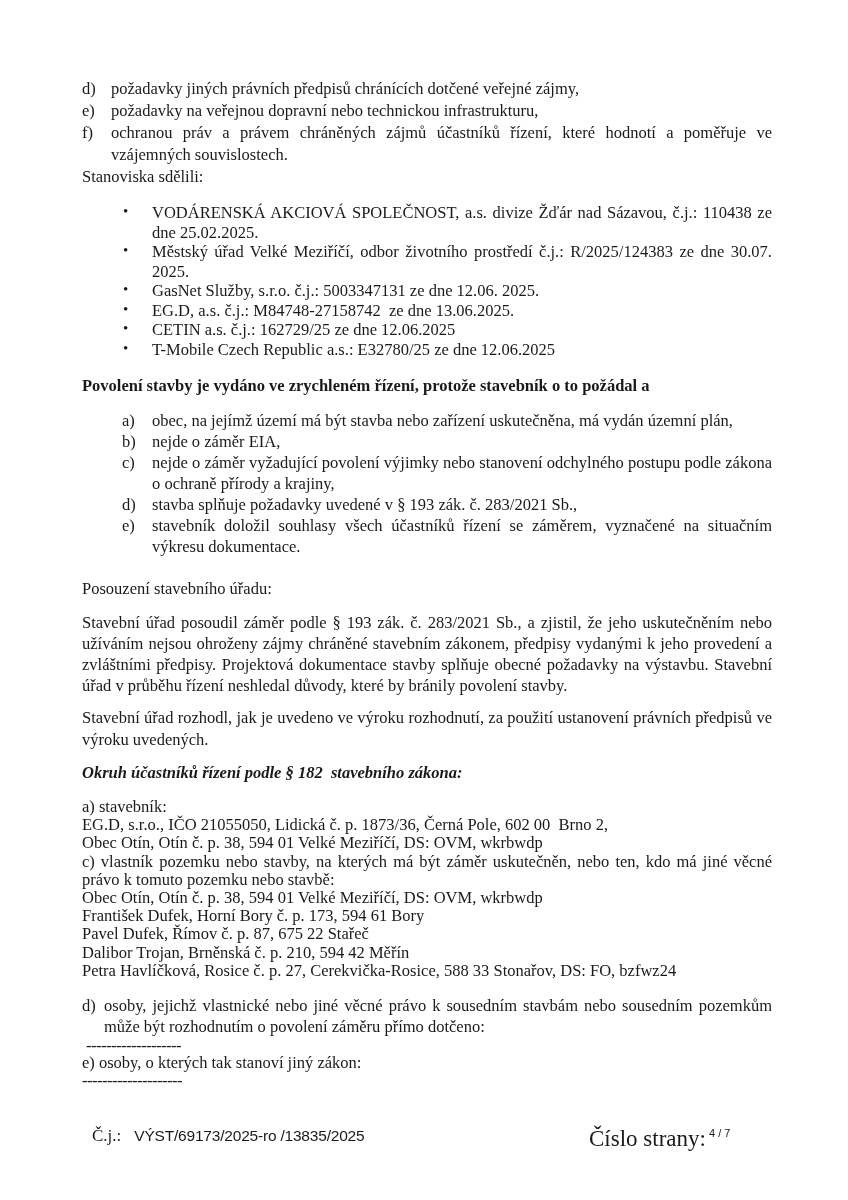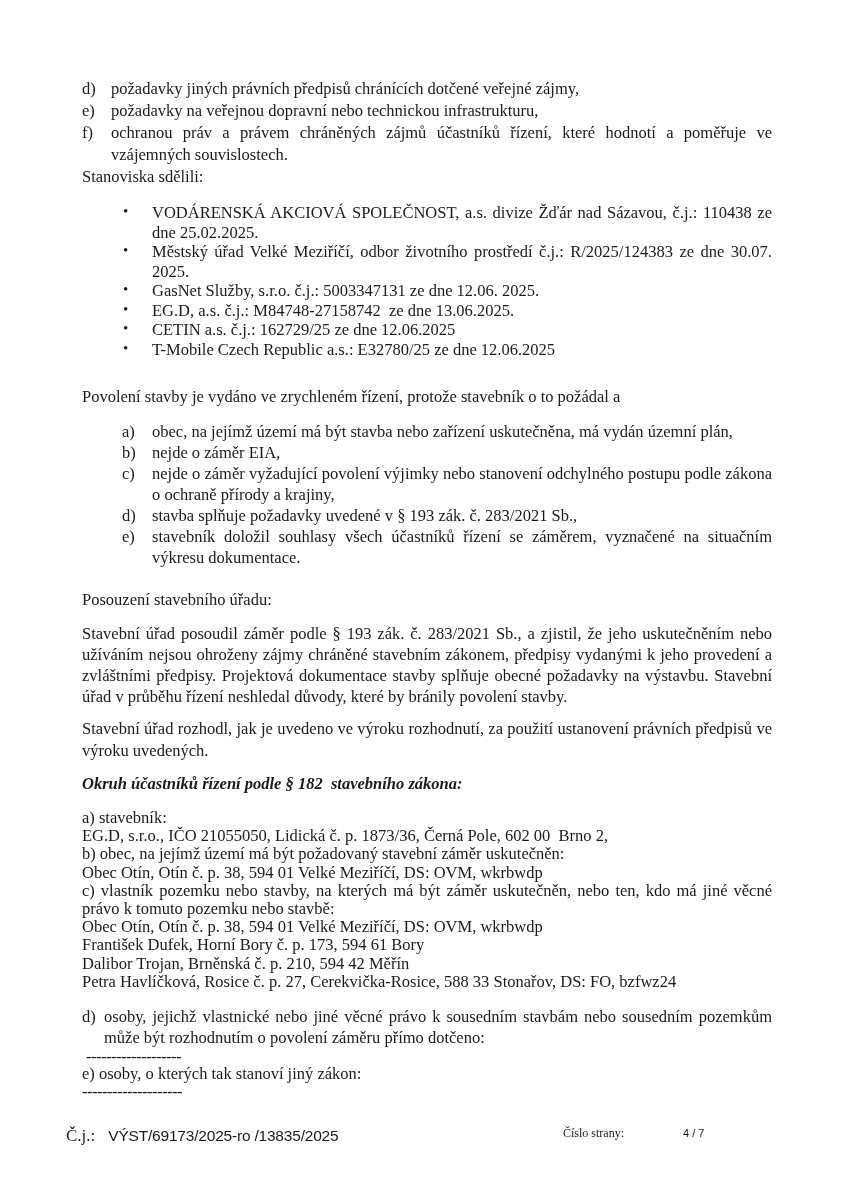--- a/index.html
+++ b/index.html
@@ -26,21 +26,21 @@
   .intro-item .marker { position: absolute; left: 0; top: 0; }
 
   .plain-line { line-height: 22px; }
   .stanoviska-heading { }
 
   
   .bullet-list { margin-top: 15px; }
   .b-item { position: relative; padding-left: 70px; line-height: 19.5px; text-align: justify; }
   .b-item .bullet { position: absolute; left: 41px; top: -1px; font-size: 15px; }
 
-  .povoleni { margin-top: 27px; line-height: 22px; }
+  .povoleni { margin-top: 16px; line-height: 22px; font-weight: bold; }
 
   
   .ae-list { margin-top: 13px; }
   .ae-item { position: relative; padding-left: 70px; line-height: 21px; text-align: justify; }
   .ae-item .marker { position: absolute; left: 40px; top: 0; }
 
   .posouzeni-heading { margin-top: 21px; font-family: Liberation Serif, serif; }
   .par-justify { margin-top: 12px; line-height: 21px; text-align: justify; }
   .rozhodl { margin-top: 11px; line-height: 21.5px; text-align: justify; }
   .okruh-heading { margin-top: 12px; line-height: 22px; font-weight: 700; font-style: italic; }
@@ -49,29 +49,29 @@
   .participants .p-line { text-align: justify; }
 
   .bottom-block { margin-top: 16px; }
   .osoby-d { position: relative; padding-left: 22px; line-height: 20.5px; text-align: justify; }
   .osoby-d .marker { position: absolute; left: 0; top: 0; }
   .dash-line { line-height: 17px; letter-spacing: -0.5px; }
   .dash-1 { padding-left: 4px; }
   .osoby-e { line-height: 18px; }
 
   
-  .footer { position: absolute; left: 66px; top: 1126px; width: 690px; height: 24px; }
+  .footer { position: absolute; left: 92px; top: 1126px; width: 690px; height: 24px; }
   .footer .cj-label { font-size: 17px; }
   .footer .cj-value {
     font-family: "Liberation Sans", sans-serif;
     font-size: 15.5px;
     margin-left: 13px;
     letter-spacing: -0.2px;
   }
-  .footer .right-label { position: absolute; left: 497px; top: 0; font-size: 12px; }
+  .footer .right-label { position: absolute; left: 497px; top: 0; font-size: 23px; }
   .footer .right-value {
     position: absolute; left: 617px; top: 1px;
     font-family: "Liberation Sans", sans-serif;
     font-size: 11px;
   }
 </style>
 </head>
 <body>
 
 <div class="page">
@@ -148,25 +148,25 @@
 
     <div class="plain-line posouzeni-heading">Posouzení stavebního úřadu:</div>
     <div class="par-justify t">Stavební úřad posoudil záměr podle § 193 zák. č. 283/2021 Sb., a zjistil, že jeho uskutečněním nebo užíváním nejsou ohroženy zájmy chráněné stavebním zákonem, předpisy vydanými k jeho provedení a zvláštními předpisy. Projektová dokumentace stavby splňuje obecné požadavky na výstavbu. Stavební úřad v průběhu řízení neshledal důvody, které by bránily povolení stavby.</div>
     <div class="rozhodl t">Stavební úřad rozhodl, jak je uvedeno ve výroku rozhodnutí, za použití ustanovení právních předpisů ve výroku uvedených.</div>
 
     <div class="okruh-heading t">Okruh účastníků řízení podle § 182  stavebního zákona:</div>
 
     <div class="participants">
       <div class="p-line t">a) stavebník:</div>
       <div class="p-line t">EG.D, s.r.o., IČO 21055050, Lidická č. p. 1873/36, Černá Pole, 602 00  Brno 2,</div>
-      <div class="p-line t">b) obec, na jejímž území má být požadovaný stavební záměr uskutečněn:</div>
       <div class="p-line t">Obec Otín, Otín č. p. 38, 594 01 Velké Meziříčí, DS: OVM, wkrbwdp</div>
       <div class="p-line t">c) vlastník pozemku nebo stavby, na kterých má být záměr uskutečněn, nebo ten, kdo má jiné věcné právo k tomuto pozemku nebo stavbě:</div>
       <div class="p-line t">Obec Otín, Otín č. p. 38, 594 01 Velké Meziříčí, DS: OVM, wkrbwdp</div>
       <div class="p-line t">František Dufek, Horní Bory č. p. 173, 594 61 Bory</div>
+      <div class="p-line t">Pavel Dufek, Římov č. p. 87, 675 22 Stařeč</div>
       <div class="p-line t">Dalibor Trojan, Brněnská č. p. 210, 594 42 Měřín</div>
       <div class="p-line t">Petra Havlíčková, Rosice č. p. 27, Cerekvička-Rosice, 588 33 Stonařov, DS: FO, bzfwz24</div>
     </div>
 
     <div class="bottom-block">
       <div class="osoby-d">
         <span class="marker">d)</span>
         <span class="t">osoby, jejichž vlastnické nebo jiné věcné právo k sousedním stavbám nebo sousedním pozemkům může být rozhodnutím o povolení záměru přímo dotčeno:</span>
       </div>
       <div class="dash-line dash-1">-------------------</div>

